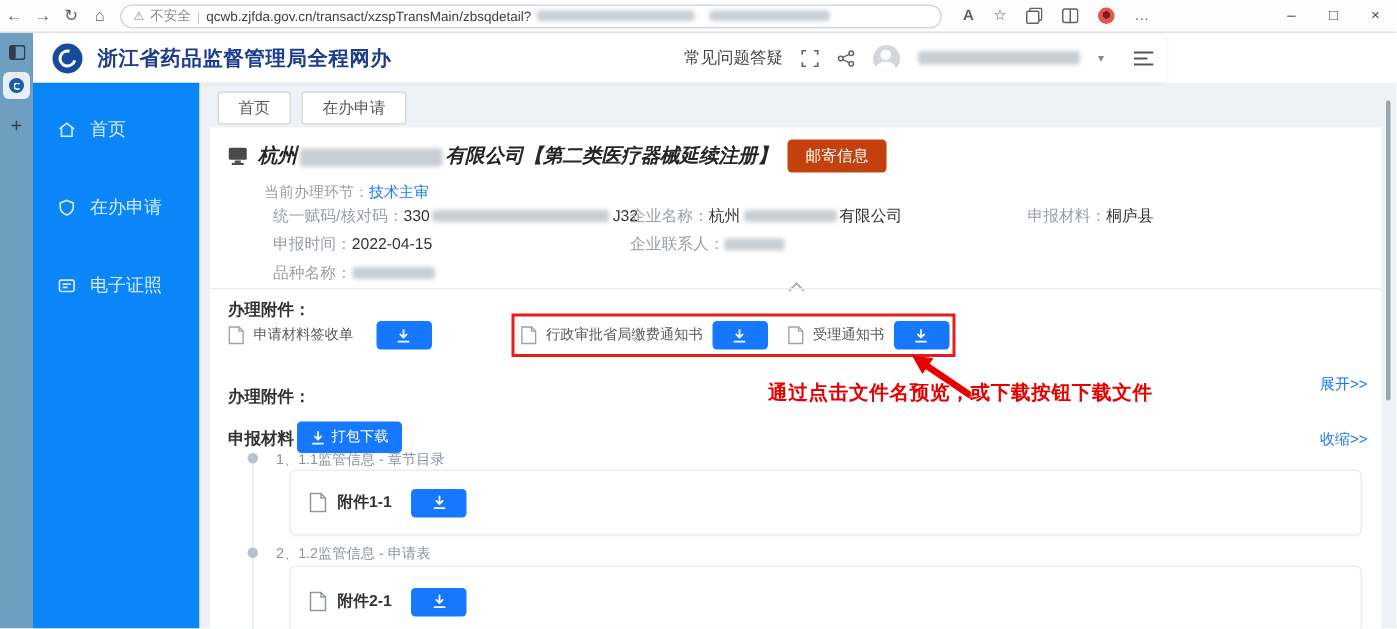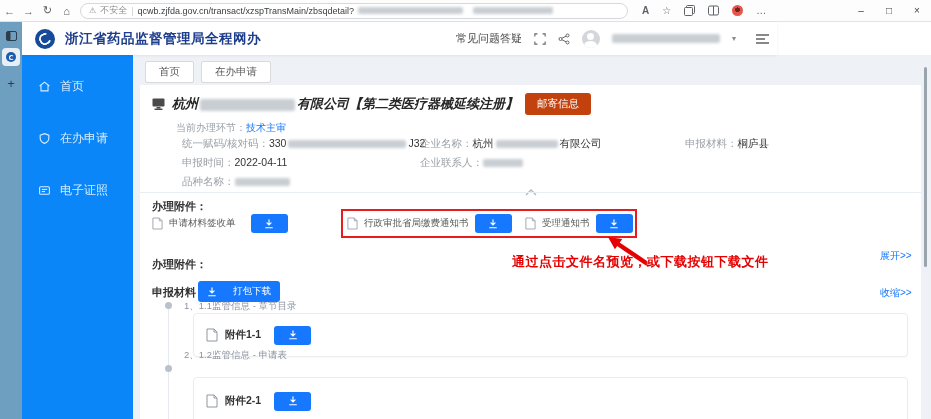--- a/index.html
+++ b/index.html
@@ -101,21 +101,21 @@
   #red-box { position:absolute; left:201px; top:124px; width:296px; height:29px;
              border:2px solid #e71d1d; pointer-events:none; }
   #red-arrow { position:absolute; left:462px; top:150px; }
   #annotation { position:absolute; left:372px; top:168px; font-size:13px; font-weight:bold;
                 color:#e60000; letter-spacing:0.5px;
                 text-shadow:0 0 2px #fff, 0 0 2px #fff; }
 
   .link-blue { position:absolute; font-size:10px; color:#1677ff; cursor:pointer; }
 
   .pkg-btn { position:absolute; left:58px; top:196px; height:21px; display:inline-flex;
-             align-items:center; gap:16px; background:#1677ff; color:#fff; border:none;
+             align-items:center; gap:4px; background:#1677ff; color:#fff; border:none;
              border-radius:3px; font-size:9.5px; padding:0 9px; cursor:pointer; }
 
   .tl-line { position:absolute; left:28px; top:222px; width:1px; height:112px; background:#e6eaee; }
   .tl-dot  { position:absolute; left:25px; width:7px; height:7px; border-radius:50%; background:#b9c2cc; }
   .tl-title{ position:absolute; left:44px; font-size:9.5px; color:#8b93a1; }
 
   .file-card { position:absolute; left:53px; width:715px; background:#fff;
                border:1px solid #ecedef; border-radius:4px; box-shadow:0 1px 2px rgba(0,0,0,0.03);
                display:flex; align-items:center; gap:7px; padding-left:12px; }
   .file-name { font-size:10.5px; color:#333; font-weight:bold; cursor:pointer; }
@@ -255,21 +255,21 @@
     <div class="field" style="left:12px;top:52px;">
       <span class="f-label">统一赋码/核对码：</span><span class="f-value">330</span><span class="redact" style="width:118px;height:8px;margin:0 2px;"></span><span class="f-value">J32</span>
     </div>
     <div class="field" style="left:250px;top:52px;text-align:right;">
       <span class="f-label">企业名称：</span><span class="f-value">杭州</span><span class="redact" style="width:62px;height:8px;margin:0 2px;"></span><span class="f-value">有限公司</span>
     </div>
     <div class="field" style="left:515px;top:52px;">
       <span class="f-label">申报材料：</span><span class="f-value">桐庐县</span>
     </div>
     <div class="field" style="left:12px;top:71px;">
-      <span class="f-label">申报时间：</span><span class="f-value">2022-04-11</span>
+      <span class="f-label">申报时间：</span><span class="f-value">2022-04-15</span>
     </div>
     <div class="field" style="left:250px;top:71px;">
       <span class="f-label">企业联系人：</span><span class="redact" style="width:40px;height:8px;"></span>
     </div>
     <div class="field" style="left:12px;top:90px;">
       <span class="f-label">品种名称：</span><span class="redact" style="width:55px;height:8px;"></span>
     </div>
 
     <span class="chevron-up">
       <svg width="12" height="7" viewBox="0 0 12 7">
@@ -358,21 +358,21 @@
       </span>
       <span class="file-name">附件1-1</span>
       <button class="dl-btn" style="margin-left:6px;">
         <svg width="10" height="10" viewBox="0 0 12 12">
             <path d="M6 1v6M3.5 4.7L6 7.2 8.5 4.7M2 10.5h8" fill="none" stroke="#fff" stroke-width="1.4" stroke-linecap="round"></path>
           </svg>
       </button>
     </div>
 
     <span class="tl-dot" style="top:280px;"></span>
-    <span class="tl-title" style="top:264px;">2、1.2监管信息 - 申请表</span>
+    <span class="tl-title" style="top:278px;">2、1.2监管信息 - 申请表</span>
     <div class="file-card" style="top:292px;height:48px;">
       <span class="file-icon">
         <svg width="12" height="14" viewBox="0 0 12 14">
             <path d="M1 1h7l3 3v9H1z" fill="none" stroke="#8f98a3"></path>
             <path d="M8 1v3h3" fill="none" stroke="#8f98a3"></path>
           </svg>
       </span>
       <span class="file-name">附件2-1</span>
       <button class="dl-btn" style="margin-left:6px;">
         <svg width="10" height="10" viewBox="0 0 12 12">

